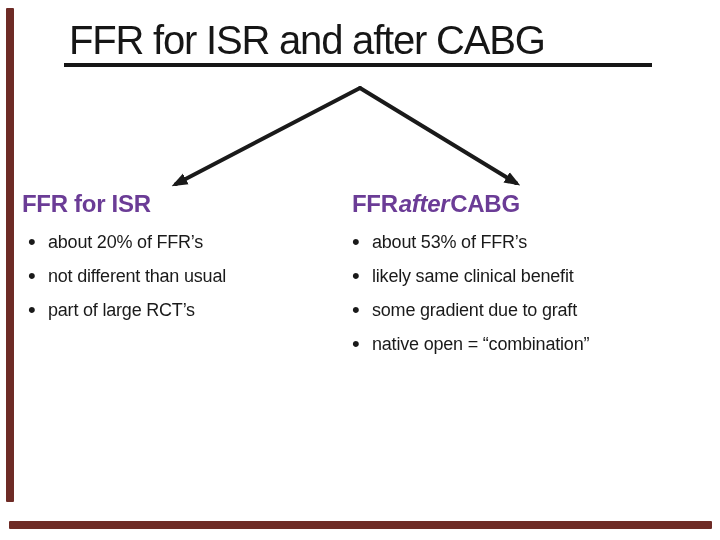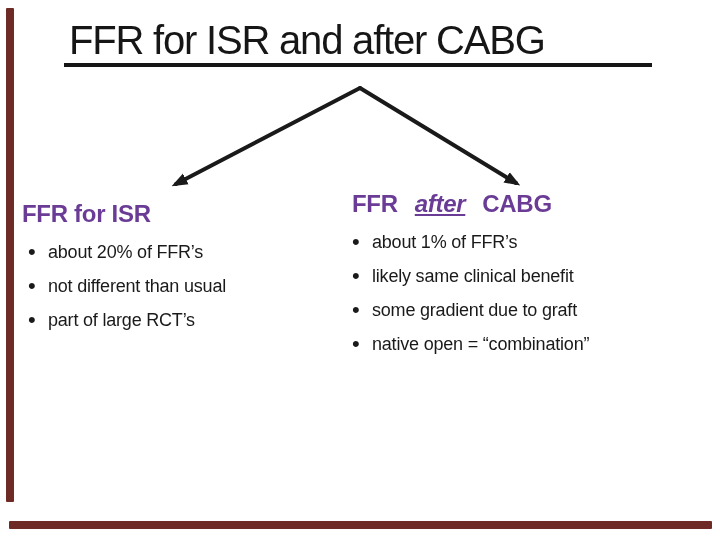--- a/index.html
+++ b/index.html
@@ -16,27 +16,27 @@
     border-bottom:4px solid #161616;padding-bottom:2px;
   }
   .title{
     margin:0;padding:0 0 0 5px;font-size:40px;line-height:42px;font-weight:400;
     letter-spacing:-1.2px;color:#161616;white-space:nowrap;
   }
   
   svg.arrows{position:absolute;left:0;top:0;width:720px;height:540px;pointer-events:none;}
   
   .col{position:absolute;top:189px;}
-  .col-left{left:22px;width:322px;margin-top:10px;}
+  .col-left{left:22px;width:322px;}
   .col-right{left:352px;width:364px;}
   .col h2{
     margin:0;font-size:24px;line-height:30px;font-weight:700;
     color:var(--purple,#6B3C96);letter-spacing:-0.3px;white-space:nowrap;
   }
-  .col h2 em{font-style:italic;margin:0 17px;text-decoration:underline;}
+  .col h2 em{font-style:italic;margin:0 1px;}
   .col ul{
     list-style:none;margin:6px 0 0 0;padding:0;
     font-size:18px;line-height:34px;letter-spacing:-0.2px;color:#1a1a1a;
   }
   .col li{position:relative;padding-left:26px;white-space:nowrap;}
   .col li::before{content:"\2022";position:absolute;left:6px;top:0;font-size:22px;}
   .col-right li{padding-left:20px;}
   .col-right li::before{left:0;}
 </style>
 </head>
@@ -68,20 +68,20 @@
     <ul>
         <li>about 20% of FFR’s</li>
         <li>not different than usual</li>
         <li>part of large RCT’s</li>
       </ul>
   </section>
 
   <section class="col col-right">
     <h2><span>FFR</span><em>after</em><span>CABG</span></h2>
     <ul>
-        <li>about 1% of FFR’s</li>
+        <li>about 53% of FFR’s</li>
         <li>likely same clinical benefit</li>
         <li>some gradient due to graft</li>
         <li>native open = “combination”</li>
       </ul>
   </section>
 
 </div>
 
 </body></html>

